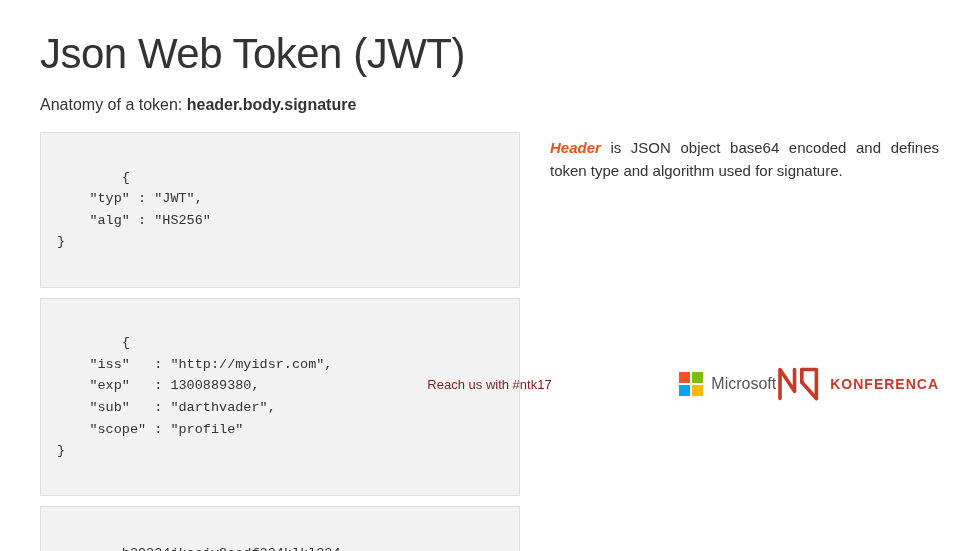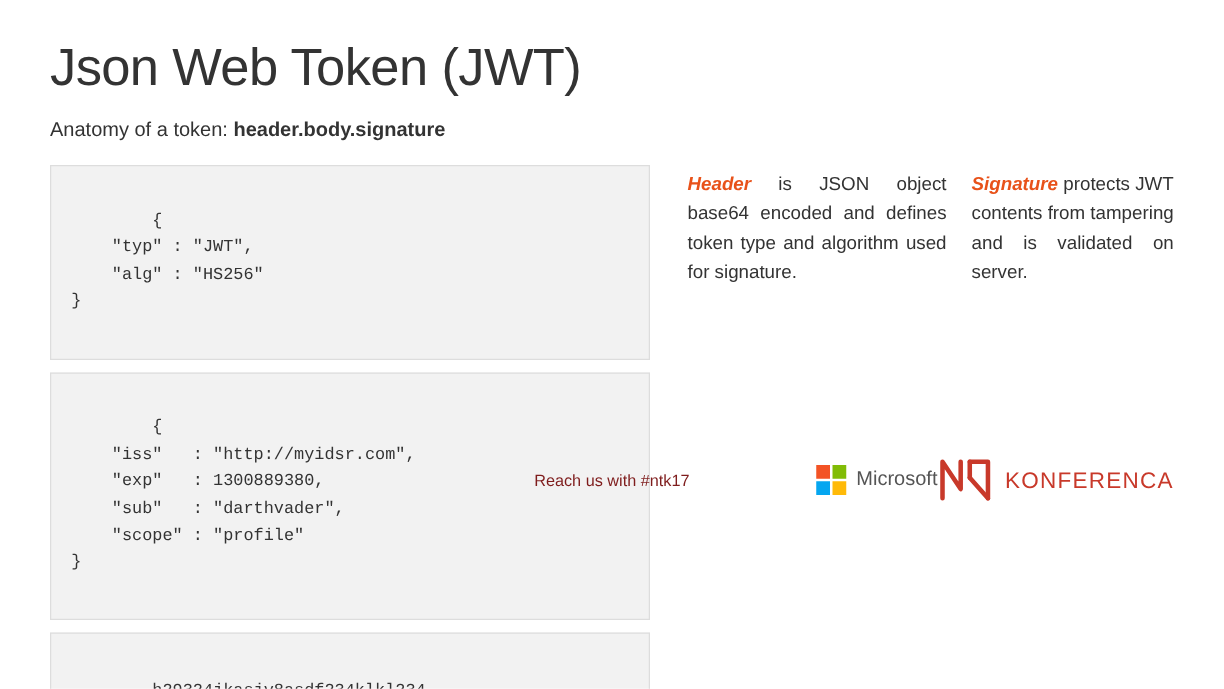--- a/index.html
+++ b/index.html
@@ -149,22 +149,22 @@
       align-items: center;
       gap: 6px;
     }
 
     .konferenca-icon {
       width: 48px;
       height: 40px;
     }
 
     .konferenca-text {
-      font-size: 18px;
-      font-weight: 400;
+      font-size: 14px;
+      font-weight: 700;
       color: #c8392a;
       letter-spacing: 1px;
       text-transform: uppercase;
     }
   </style>
 </head>
 <body>
 
 <div class="page">
 
@@ -200,23 +200,20 @@
 
     </div>
 
     <div class="right-panel">
 
       <div class="desc-block">
         <span class="term header-term">Header</span><span> is JSON object base64 encoded and defines token type and algorithm used for signature.</span>
       </div>
 
 
-      <div class="desc-block">
-        <span class="term signature-term">Signature</span><span> protects JWT contents from tampering and is validated on server.</span>
-      </div>
 
     </div>
 
   </div>
 
   <div class="footer">
 
     <div class="ms-logo">
       <div class="ms-grid">
         <span class="ms-grid-cell" style="background:#f35325;"></span>

